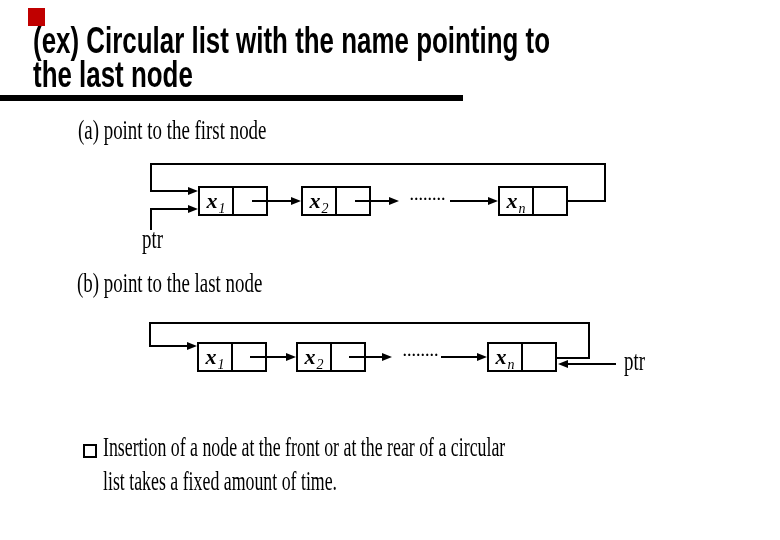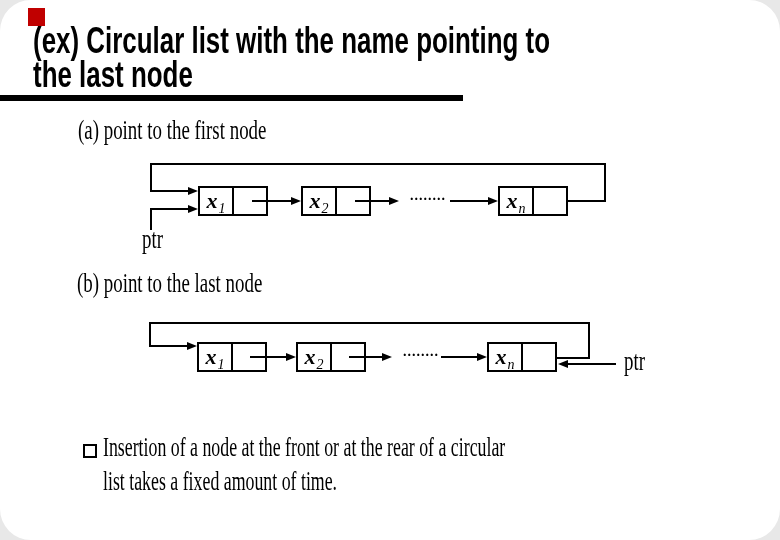--- a/index.html
+++ b/index.html
@@ -1,18 +1,18 @@
 <!DOCTYPE html>
 <html><head>
 <meta charset="utf-8">
 <style>
   html,body{margin:0;padding:0;background:#e8e8e8;}
   .slide{
     position:relative;width:780px;height:540px;background:#ffffff;
-    overflow:hidden;font-family:"Liberation Serif",serif;color:#000;border-radius:31px;
+    overflow:hidden;font-family:"Liberation Serif",serif;color:#000;
   }
   
   .accent{position:absolute;left:28px;top:8px;width:17px;height:18px;}
   .title-line{
     position:absolute;left:33px;
     font-family:"Liberation Sans",sans-serif;font-weight:bold;font-size:36px;
     line-height:34px;white-space:nowrap;transform:scaleX(0.72);transform-origin:0 0;
   }
   .underline{position:absolute;left:0;top:95px;width:463px;height:6px;background:#000;}
   

